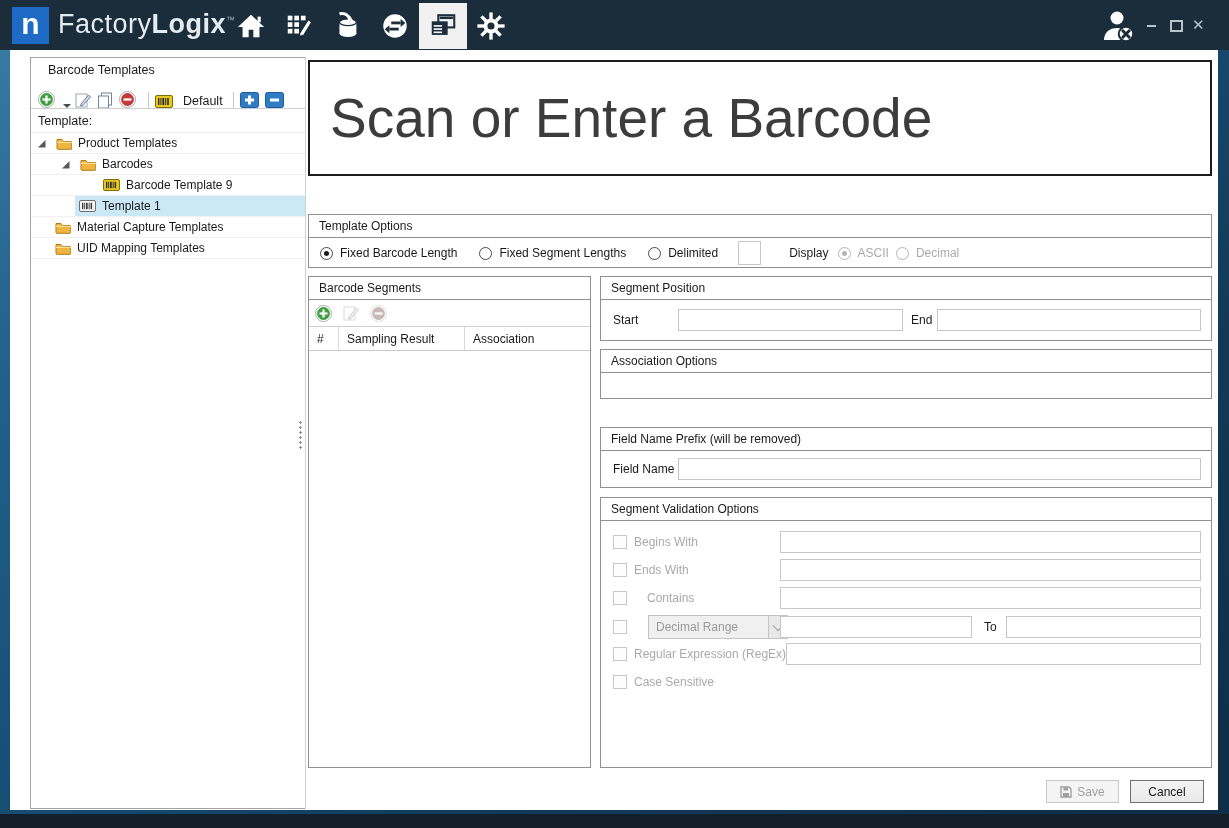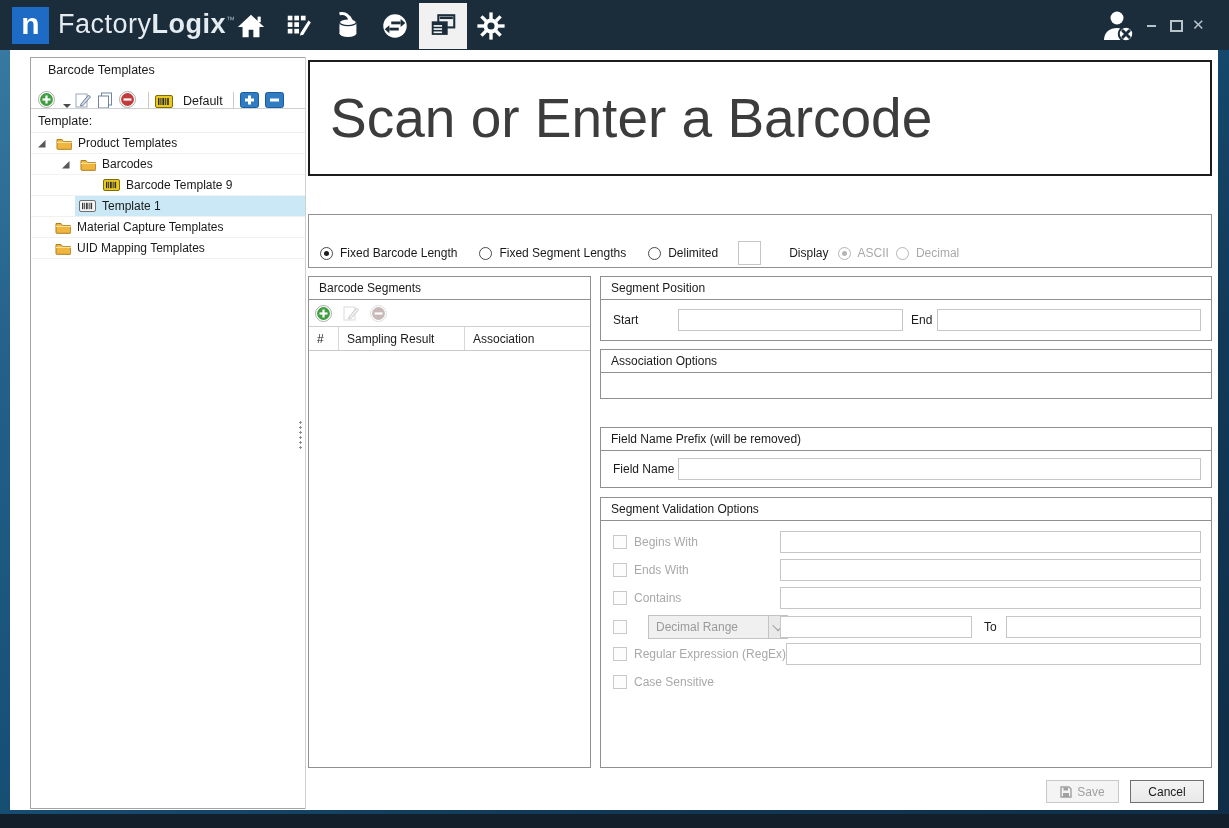--- a/index.html
+++ b/index.html
@@ -354,20 +354,21 @@
   <div class="grip abs" style="left:298px; top:420px;"></div>
   <div class="grip abs" style="left:592px; top:498px;"></div>
 
   <div class="main-panel">
 
     <div class="scan-box">
       <div class="scan-text">Scan or Enter a Barcode</div>
     </div>
 
     <div class="group" style="left:2px; top:157px; width:904px; height:54px;">
+      <div class="group-title">Template Options</div>
       <div class="row" style="left:11px; top:23px; height:30px; gap:7px;">
         <span class="radio sel"></span>
         <span class="lbl">Fixed Barcode Length</span>
         <span style="width:8px"></span>
         <span class="radio"></span>
         <span class="lbl">Fixed Segment Lengths</span>
         <span style="width:8px"></span>
         <span class="radio"></span>
         <span class="lbl">Delimited</span>
         <span style="width:6px"></span>
@@ -446,21 +447,21 @@
       </div>
 
       <div class="row" style="left:12px; top:61px; height:22px; width:588px;">
         <span class="cb"></span>
         <span class="lbl gray" style="margin-left:7px">Ends With</span>
         <input class="tin abs" style="left: 167px; width: 421px;">
       </div>
 
       <div class="row" style="left:12px; top:89px; height:22px; width:588px;">
         <span class="cb"></span>
-        <span class="lbl gray" style="margin-left:7px">Contains</span>
+        <span class="lbl gray" style="margin-left:20px">Contains</span>
         <input class="tin abs" style="left: 167px; width: 421px;">
       </div>
 
       <div class="row" style="left:12px; top:117px; height:24px; width:588px;">
         <span class="cb"></span>
         <div class="combo gray abs" style="left:21px; width:140px; height:24px;">
           <div class="val" style="line-height:22px">Decimal Range</div>
           <div class="btn">
               <span class="chev"></span>
             </div>

